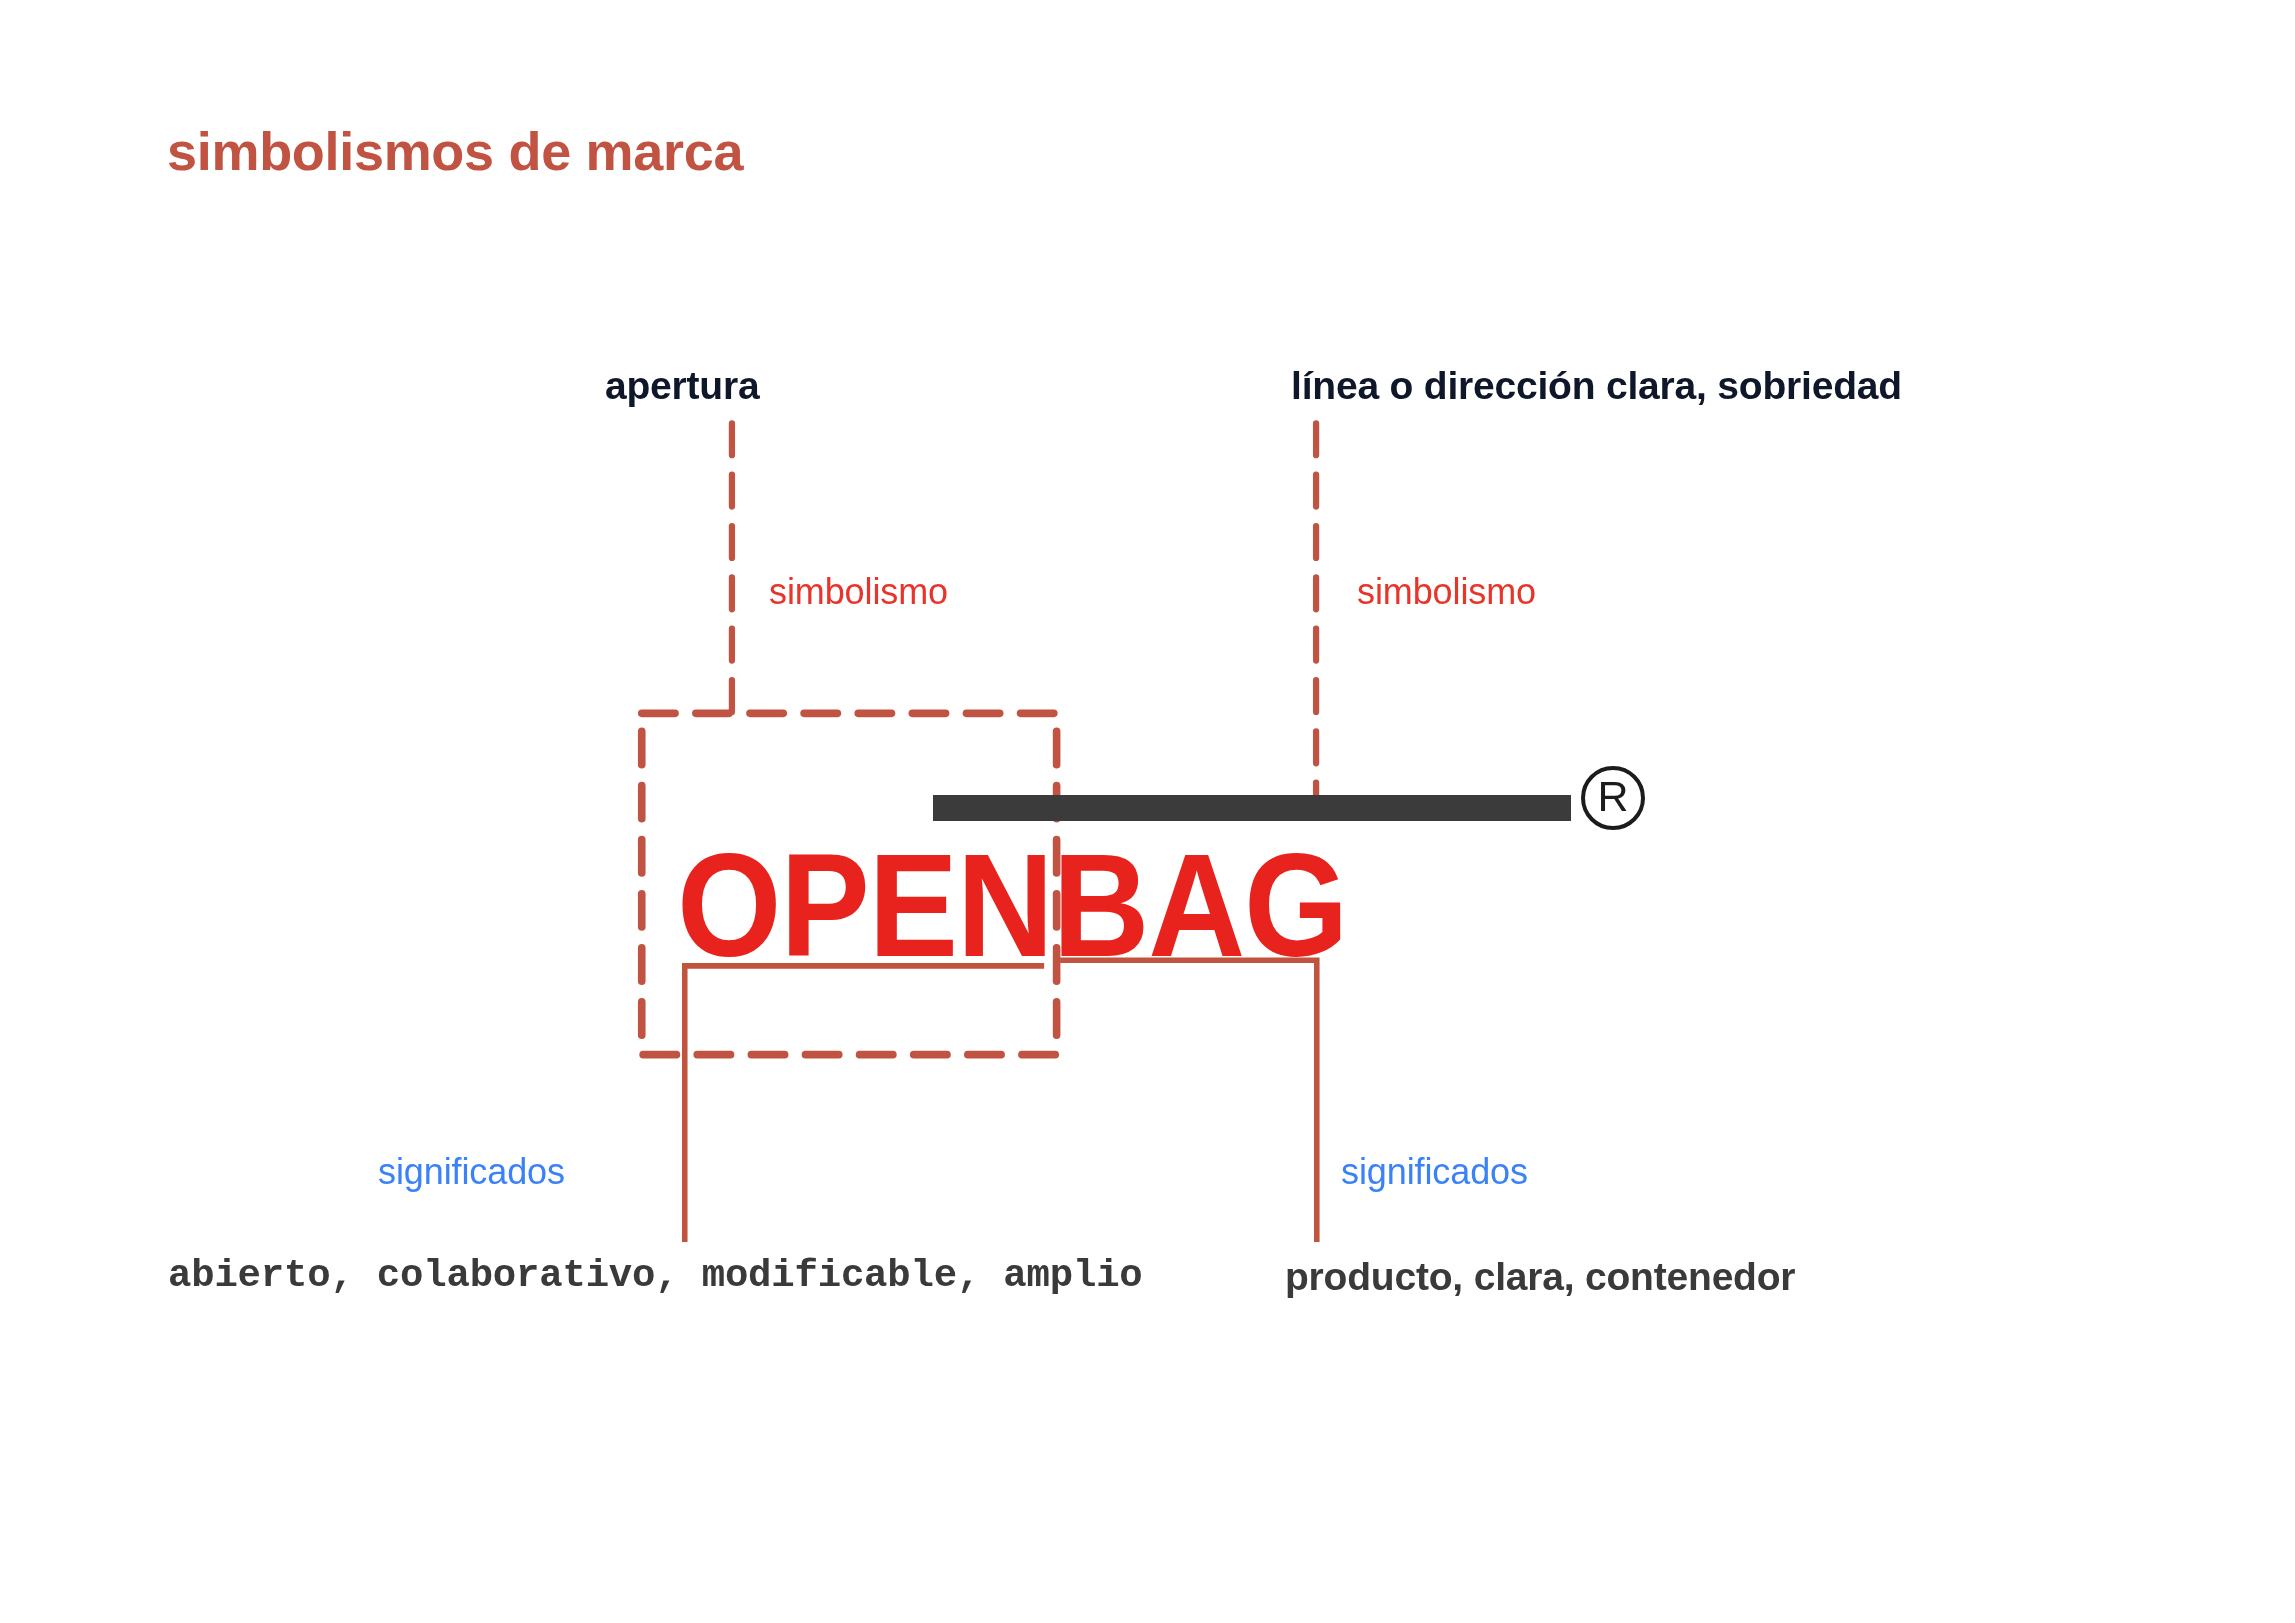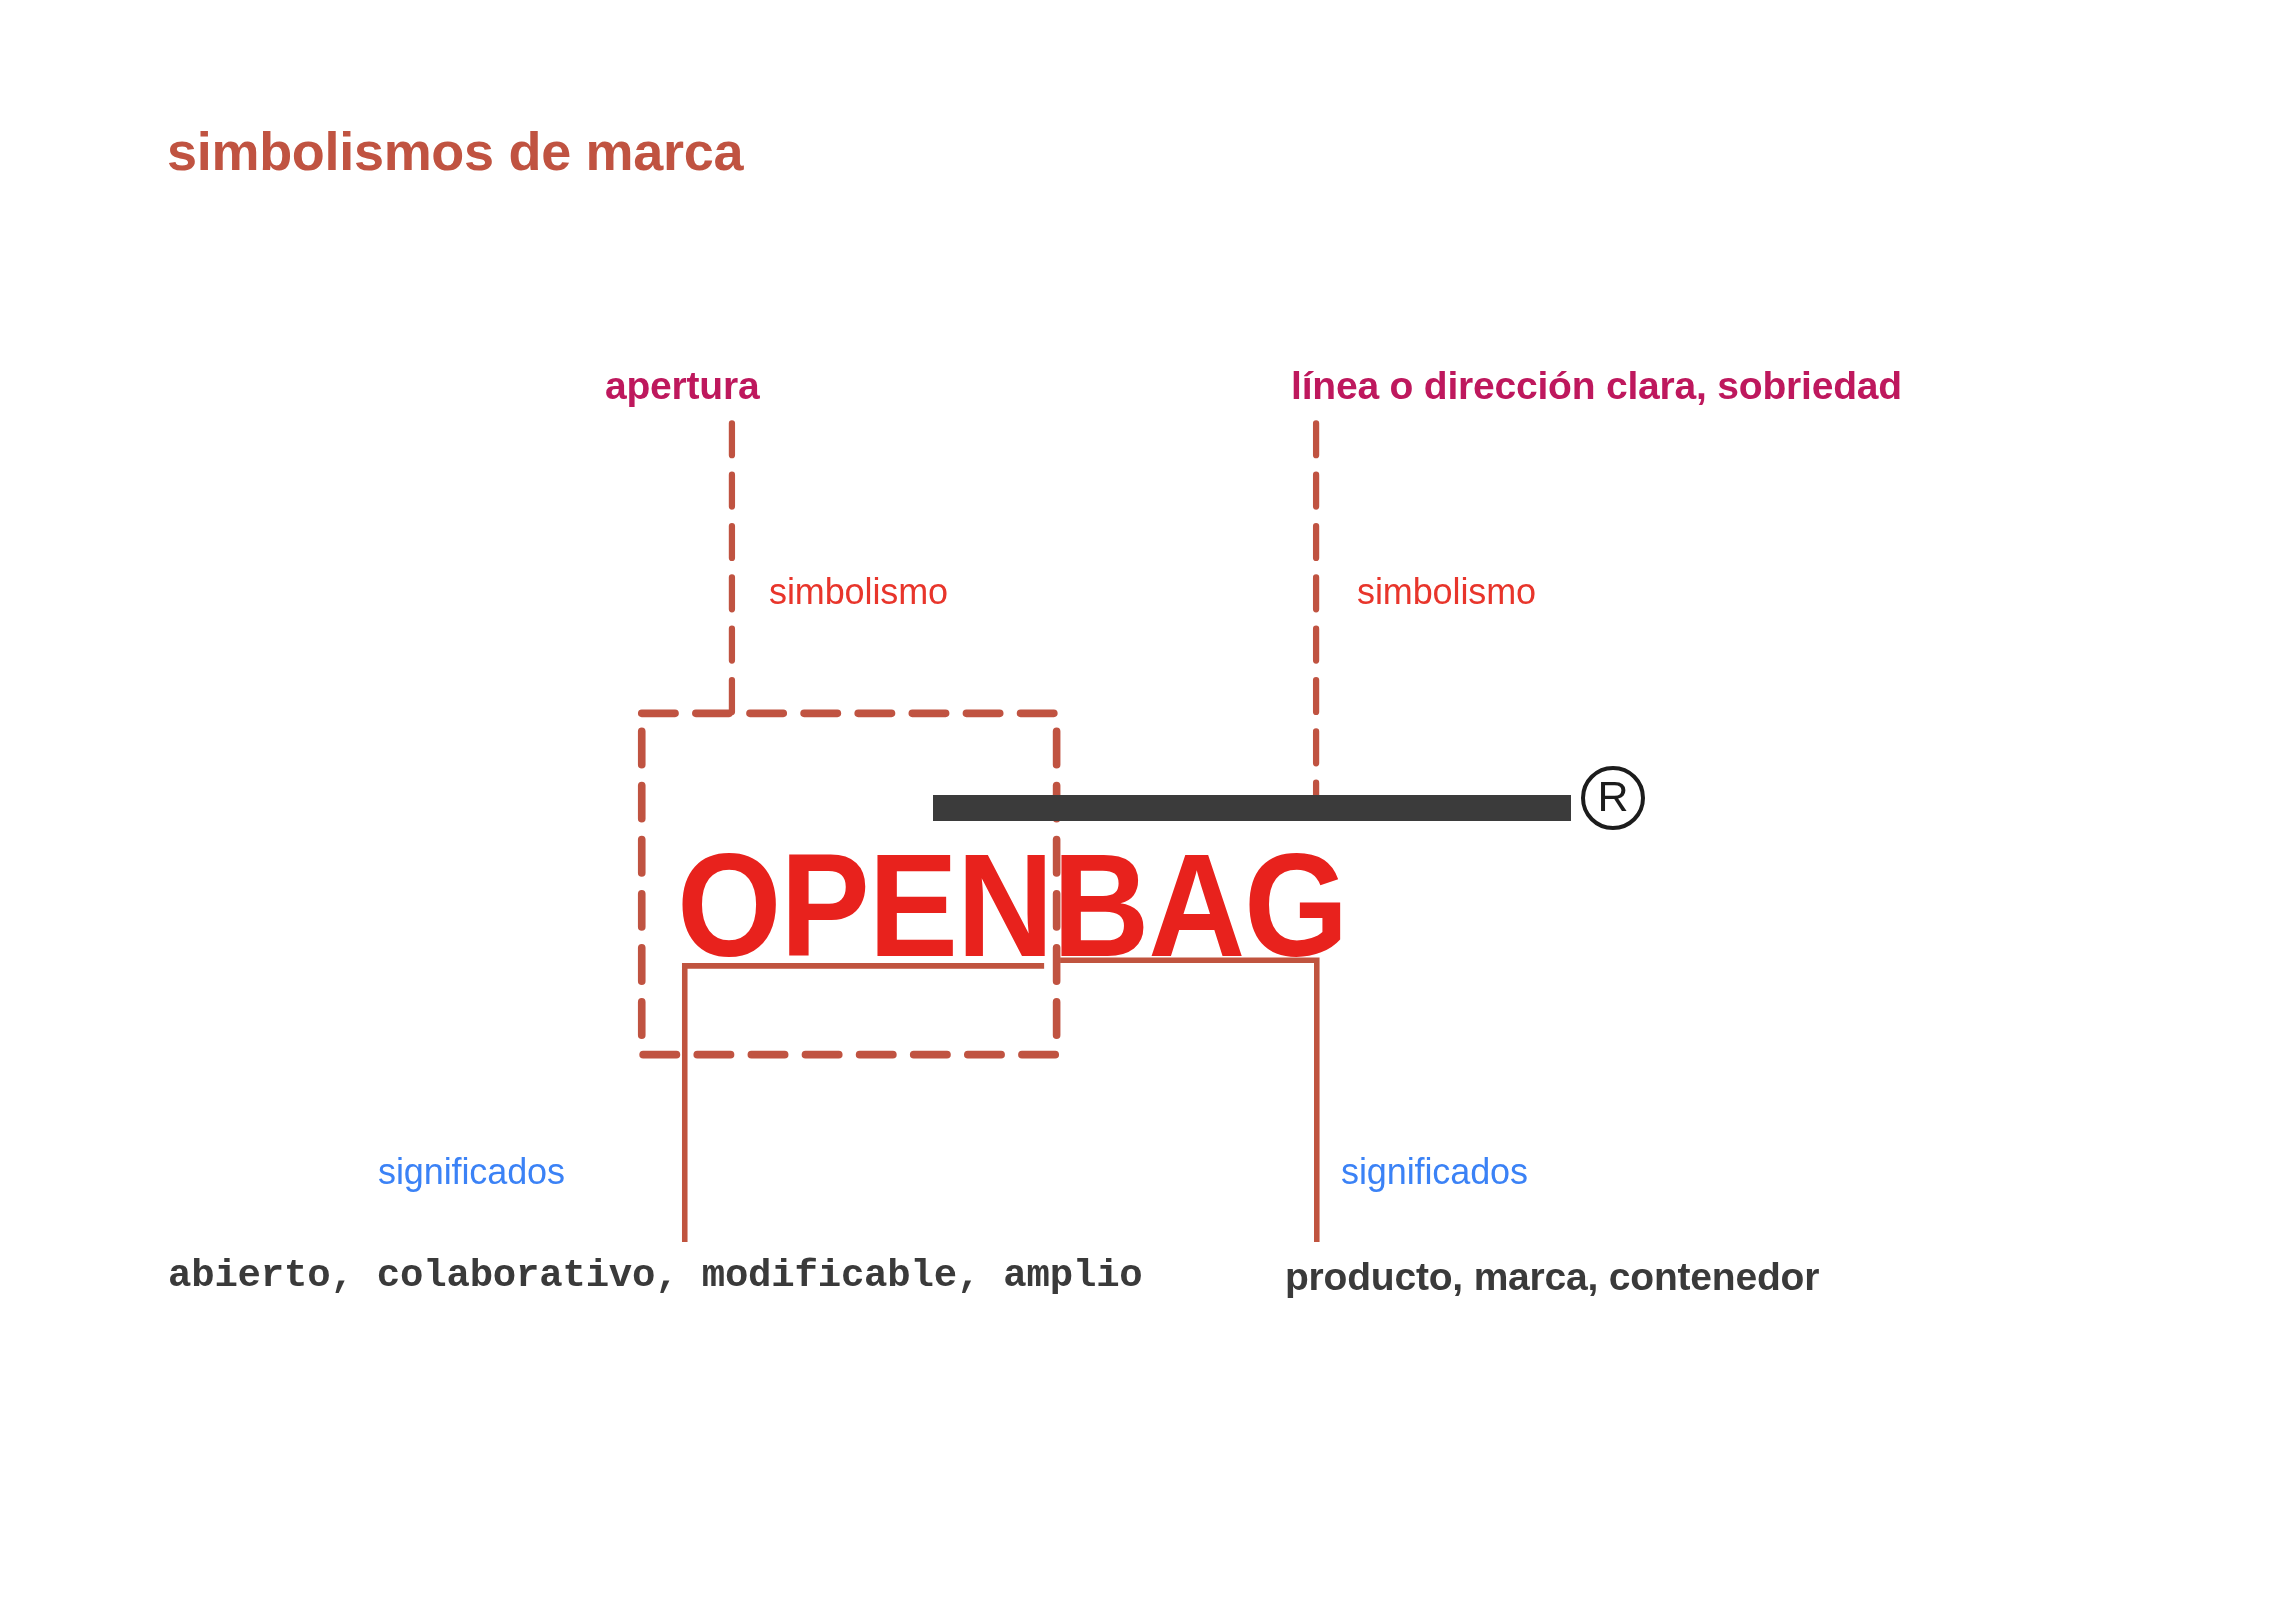--- a/index.html
+++ b/index.html
@@ -33,21 +33,21 @@
     top: 124px;
     font-size: 54px;
     font-weight: bold;
     color: #C05341;
     letter-spacing: -0.3px;
   }
 
   .top-label {
     font-size: 39px;
     font-weight: bold;
-    color: #be185d;
+    color: #0f172a;
     letter-spacing: -0.2px;
   }
   #label-apertura { left: 605px; top: 366px; }
   #label-linea    { left: 1291px; top: 366px; }
 
   .simbolismo-label {
     font-size: 36px;
     font-weight: normal;
     color: #E8352B;
     letter-spacing: -0.1px;
@@ -156,18 +156,18 @@
   <div id="logo-wordmark">OPENBAG</div>
 
   <div id="registered-mark">R</div>
 
   <div class="txt significados-label" id="significados-left">significados</div>
 
   <div class="txt significados-label" id="significados-right">significados</div>
 
   <div class="txt bottom-label" id="meanings-left">abierto, colaborativo, modificable, amplio</div>
 
-  <div class="txt bottom-label" id="meanings-right">producto, marca, contenedor</div>
+  <div class="txt bottom-label" id="meanings-right">producto, clara, contenedor</div>
 
   <div id="footer-bar"></div>
 
 </div>
 
 
 </body></html>

